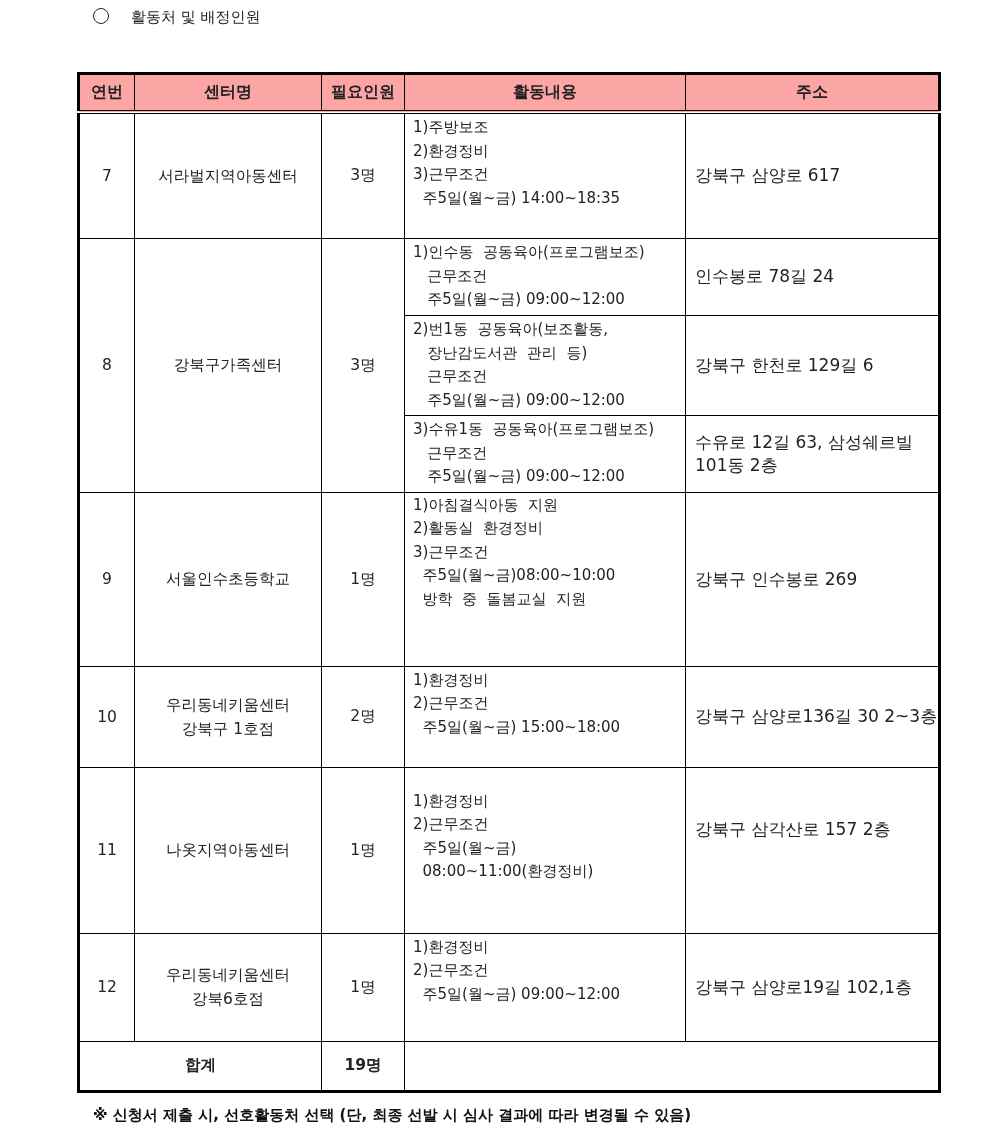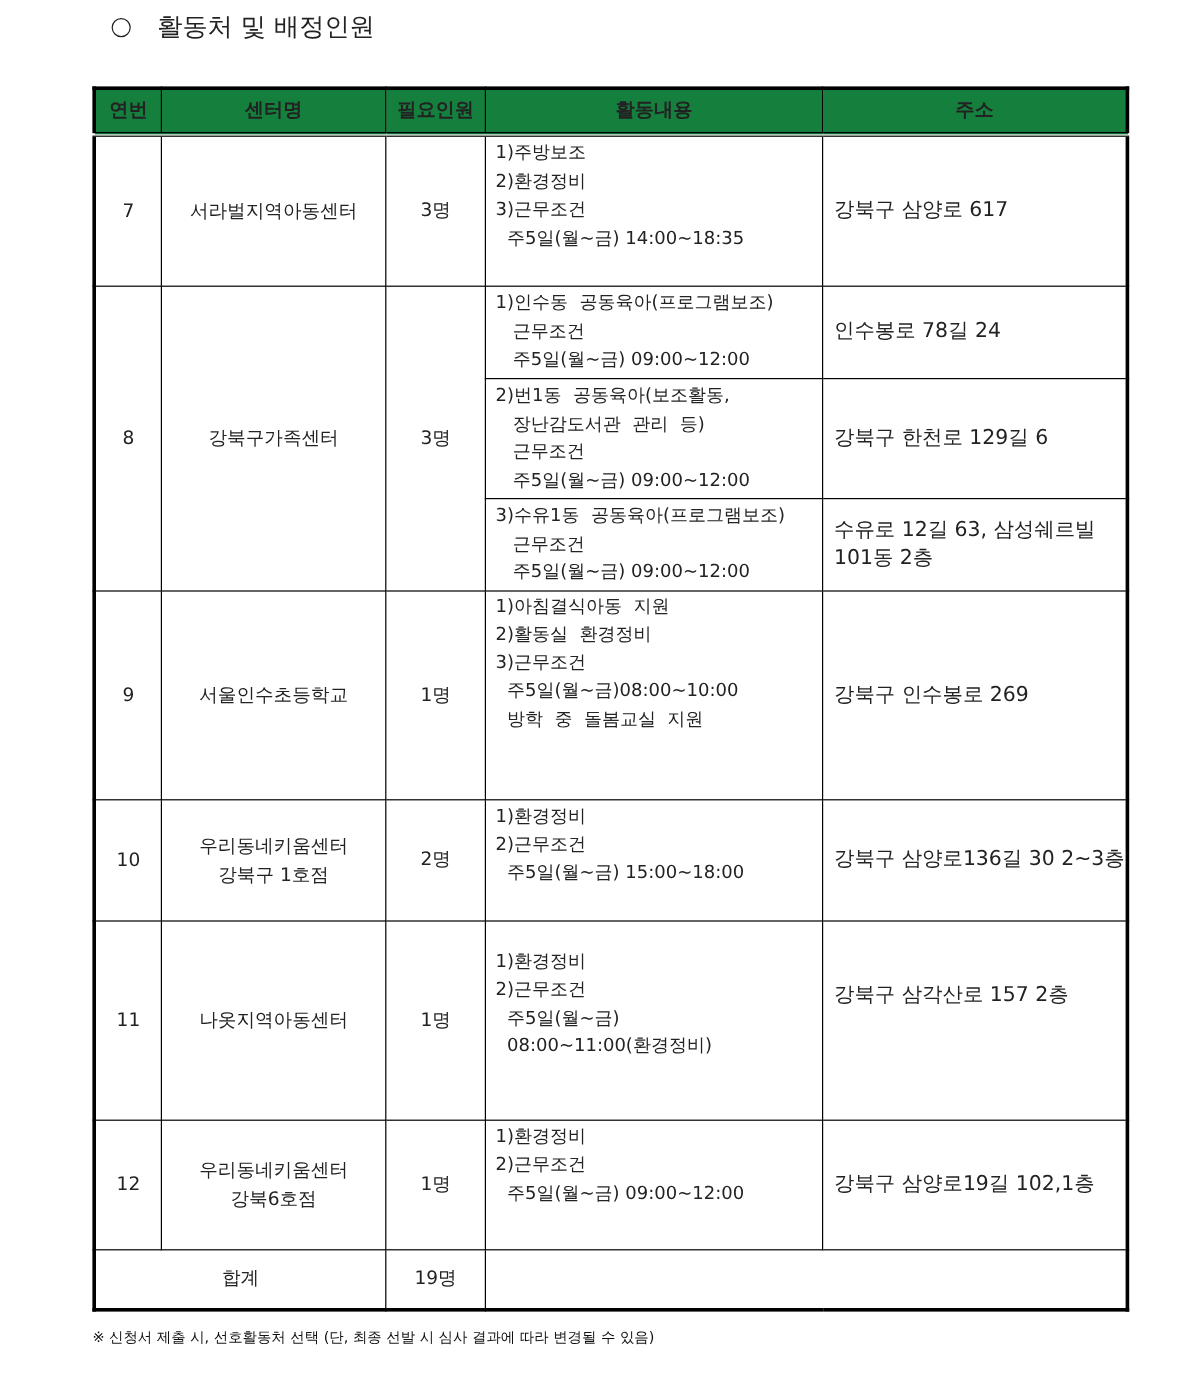--- a/index.html
+++ b/index.html
@@ -12,21 +12,21 @@
     height: 1146px;
     position: relative;
     font-family: "DejaVu Sans", "Liberation Sans", sans-serif;
     color: #222;
     overflow: hidden;
   }
   .section-title {
     position: absolute;
     left: 93px;
     top: 8px;
-    font-size: 21px;
+    font-size: 15px;
     color: #222;
     letter-spacing: 0px;
     white-space: nowrap;
   }
   .section-title .bullet {
     display: inline-block;
     width: 16px;
     height: 16px;
     border: 1.3px solid #222;
     border-radius: 50%;
@@ -43,21 +43,21 @@
     border: 3px solid #000;
     table-layout: fixed;
     font-size: 15.5px;
   }
   table.main td, table.main th {
     border: 1.5px solid #000;
     padding: 0;
     vertical-align: middle;
   }
   table.main th {
-    background: #15803d;
+    background: #fca5a5;
     font-weight: bold;
     height: 35px;
     font-size: 16px;
     text-align: center;
     border-bottom: 4px double #000;
   }
   .c { text-align: center; }
   .activity {
     text-align: left;
     padding-left: 8px !important;
@@ -65,27 +65,27 @@
     white-space: pre;
     font-size: 15px;
   }
   .addr {
     text-align: left;
     padding-left: 9px !important;
     line-height: 23px;
     font-size: 17px;
   }
   .center-name { line-height: 24px; }
-  .total-row td { height: 48px; font-weight: normal; margin-left: 17px; }
+  .total-row td { height: 48px; font-weight: bold; margin-left: 17px; }
   .footnote {
     position: absolute;
-    left: 77px;
+    left: 93px;
     top: 1106px;
-    font-size: 12px;
-    font-weight: normal;
+    font-size: 15px;
+    font-weight: bold;
     white-space: nowrap;
     color: #111;
   }
   .act-top { vertical-align: top !important; padding-top: 2px !important; }
 </style>
 </head>
 <body>
 
 <div class="section-title">
   <span class="bullet"></span><span>활동처 및 배정인원</span>

